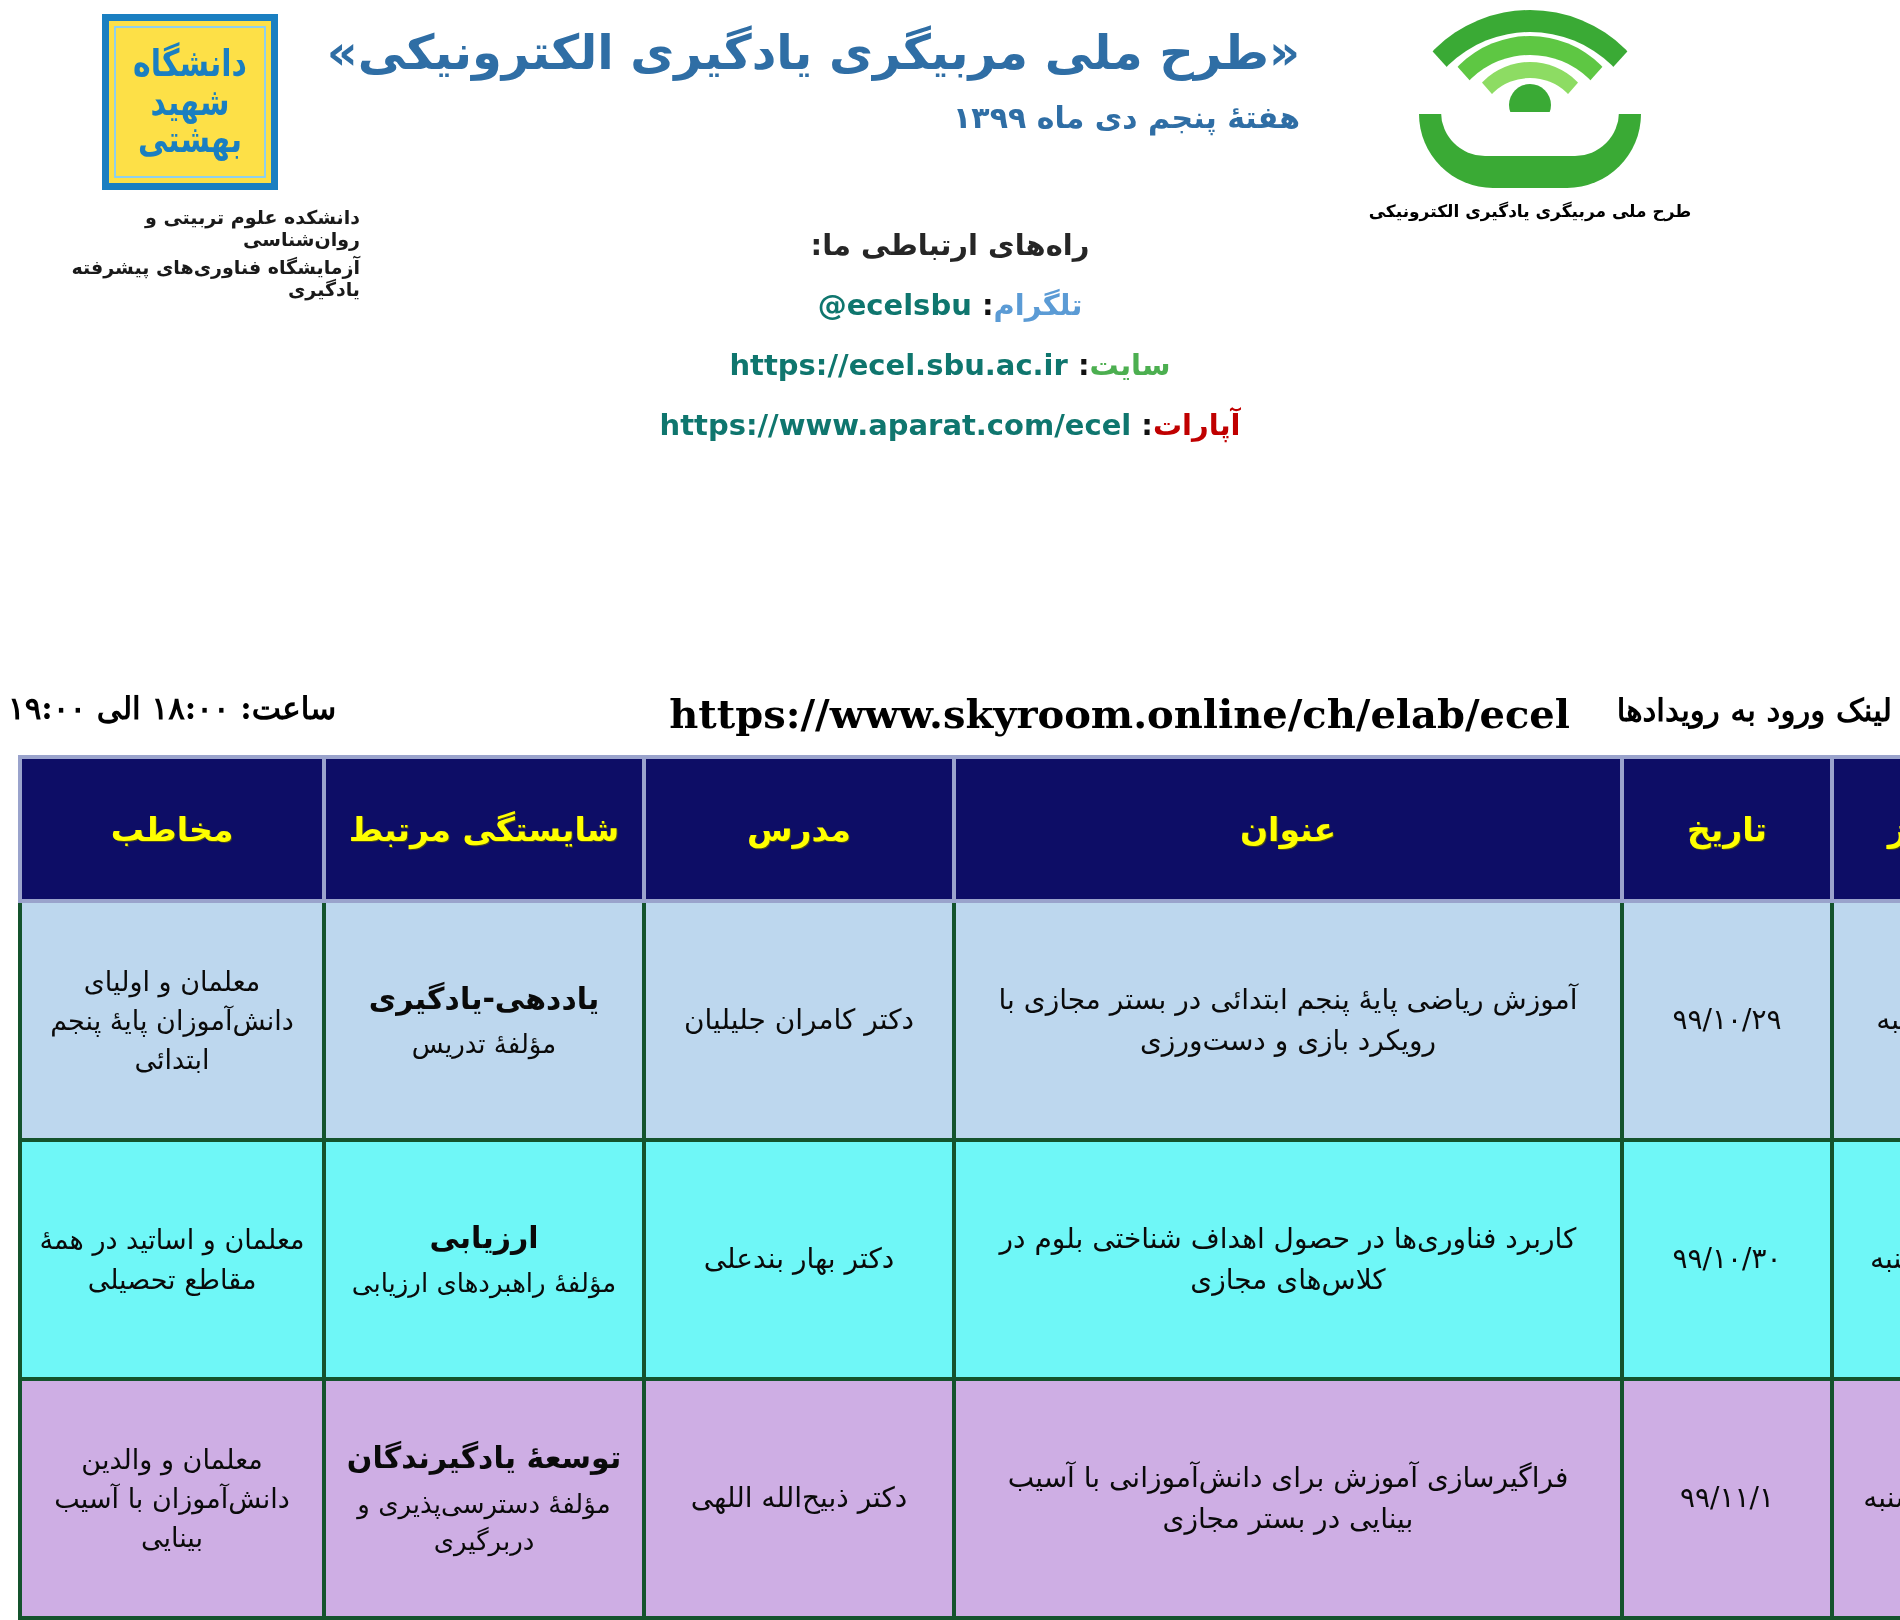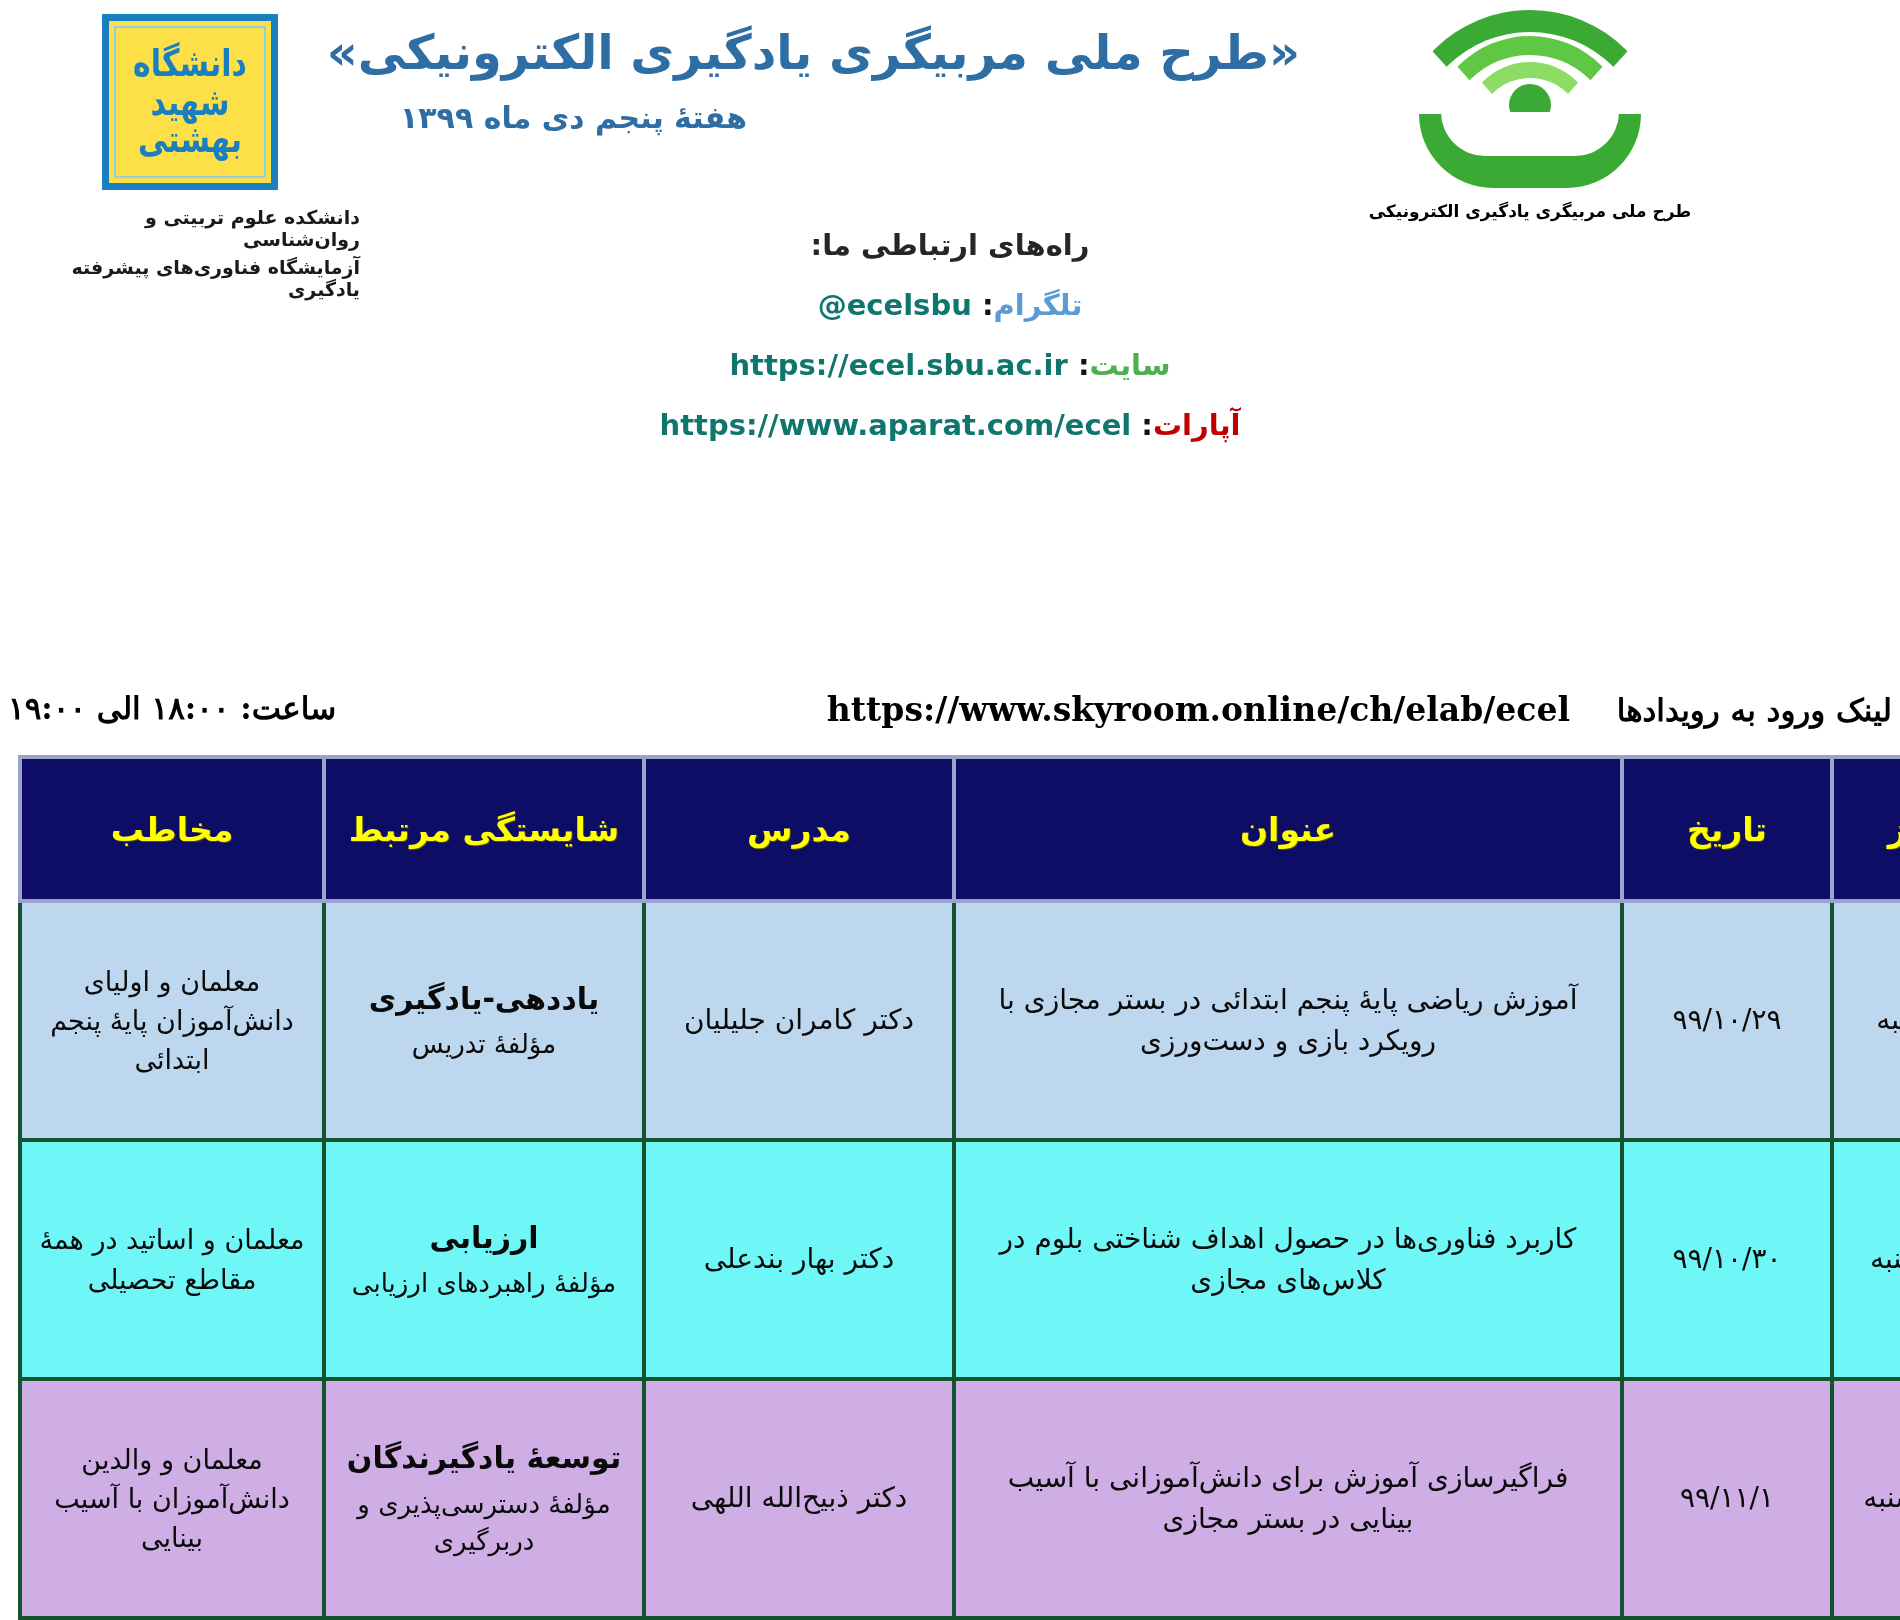--- a/index.html
+++ b/index.html
@@ -73,21 +73,21 @@
     padding-left: 6px;
   }
   .faculty-line.second { margin-top: 6px; }
 
   
   .title-block {
     position: absolute;
     top: 22px;
     left: 400px;
     width: 900px;
-    text-align: left;
+    text-align: right;
   }
   .main-title {
     font-family: "DejaVu Sans", sans-serif;
     font-size: 48px;
     font-weight: bold;
     color: #2f6ea5;
     line-height: 1.25;
     direction: rtl;
     white-space: nowrap;
   }
@@ -214,21 +214,21 @@
     font-size: 31px;
     font-weight: bold;
     color: #000000;
     white-space: nowrap;
   }
   .strip-url {
     position: absolute;
     right: 330px;
     top: 0px;
     font-family: "DejaVu Serif", "Liberation Serif", serif;
-    font-size: 33px;
+    font-size: 40px;
     font-weight: bold;
     color: #000000;
     direction: ltr;
     white-space: nowrap;
   }
   .strip-time {
     position: absolute;
     left: 8px;
     top: 0px;
     font-family: "DejaVu Serif", "Liberation Serif", serif;

